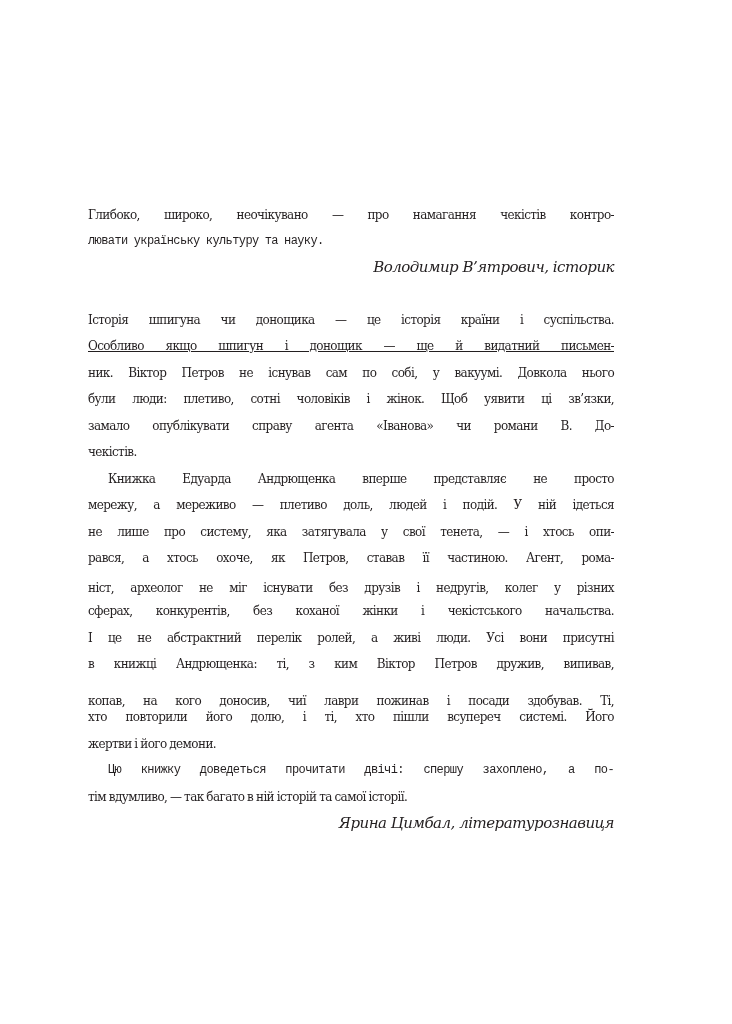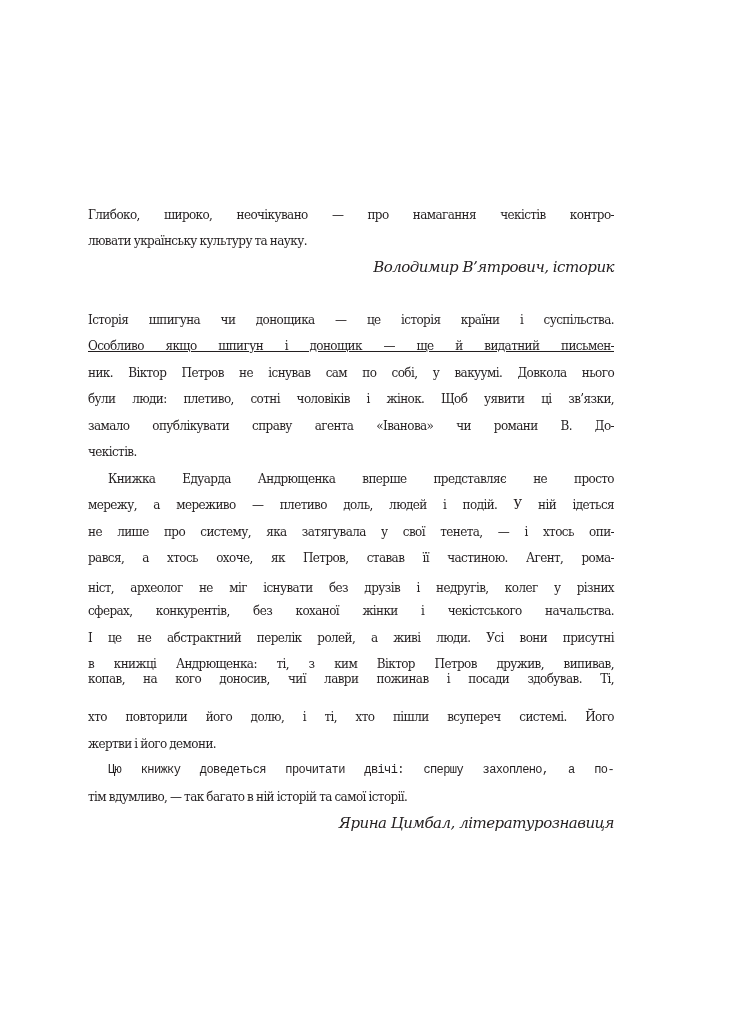--- a/index.html
+++ b/index.html
@@ -52,42 +52,42 @@
       text-align: right;
     }
   </style>
 </head>
 <body>
 
 <div class="page">
 
   <div>
     <div class="line" style="top:202px;">Глибоко, широко, неочікувано — про намагання чекістів контро-</div>
-    <div class="line last" style="top:228px;">лювати українську культуру та науку.</div>
+    <div class="line last" style="top:228px;font-family:Liberation Mono, monospace;">лювати українську культуру та науку.</div>
     <div class="attribution" style="top:256px;">Володимир В’ятрович, історик</div>
   </div>
 
   <div>
 
     <div class="line" style="top:307px;">Історія шпигуна чи донощика — це історія країни і суспільства.</div>
     <div class="line" style="top:333px;text-decoration:underline;">Особливо якщо шпигун і донощик — ще й видатний письмен-</div>
     <div class="line" style="top:360px;">ник. Віктор Петров не існував сам по собі, у вакуумі. Довкола нього</div>
     <div class="line" style="top:386px;">були люди: плетиво, сотні чоловіків і жінок. Щоб уявити ці зв’язки,</div>
     <div class="line" style="top:413px;">замало опублікувати справу агента «Іванова» чи романи В. До-</div>
     <div class="line last" style="top:439px;">чекістів.</div>
 
     <div class="line indent" style="top:466px;">Книжка Едуарда Андрющенка вперше представляє не просто</div>
     <div class="line" style="top:492px;">мережу, а мереживо — плетиво доль, людей і подій. У ній ідеться</div>
     <div class="line" style="top:519px;">не лише про систему, яка затягувала у свої тенета, — і хтось опи-</div>
     <div class="line" style="top:545px;">рався, а хтось охоче, як Петров, ставав її частиною. Агент, рома-</div>
     <div class="line" style="top:575px;">ніст, археолог не міг існувати без друзів і недругів, колег у різних</div>
     <div class="line" style="top:598px;">сферах, конкурентів, без коханої жінки і чекістського начальства.</div>
     <div class="line" style="top:625px;">І це не абстрактний перелік ролей, а живі люди. Усі вони присутні</div>
     <div class="line" style="top:651px;">в книжці Андрющенка: ті, з ким Віктор Петров дружив, випивав,</div>
-    <div class="line" style="top:666px;">копав, на кого доносив, чиї лаври пожинав і посади здобував. Ті,</div>
+    <div class="line" style="top:688px;">копав, на кого доносив, чиї лаври пожинав і посади здобував. Ті,</div>
     <div class="line" style="top:704px;">хто повторили його долю, і ті, хто пішли всупереч системі. Його</div>
     <div class="line last" style="top:731px;">жертви і його демони.</div>
 
     <div class="line indent" style="top:757px;font-family:Liberation Mono, monospace;">Цю книжку доведеться прочитати двічі: спершу захоплено, а по-</div>
     <div class="line last" style="top:784px;">тім вдумливо, — так багато в ній історій та самої історії.</div>
 
     <div class="attribution" style="top:812px;">Ярина Цимбал, літературознавиця</div>
   </div>
 
 </div>

